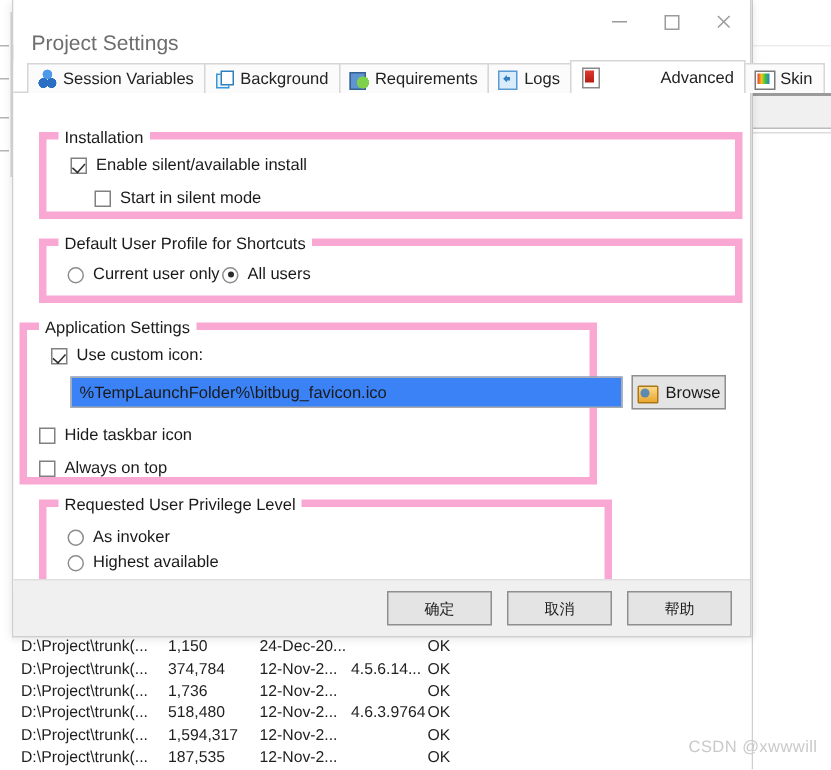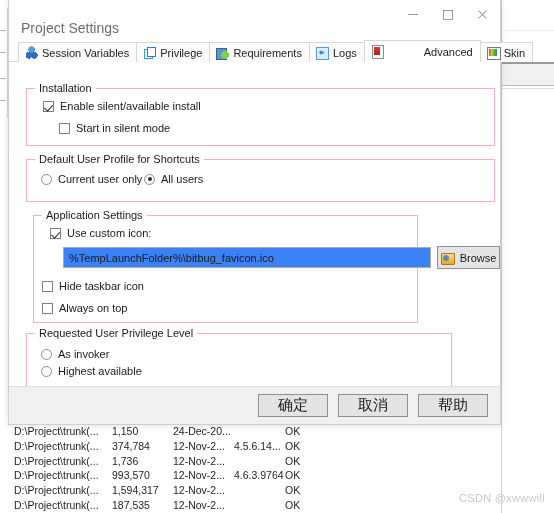--- a/index.html
+++ b/index.html
@@ -142,21 +142,21 @@
       background: linear-gradient(#e03a2f,#b51d14); }
   .ic-skin:before { content:""; position:absolute; left:0; top:1px; width:12px; height:11px;
       background:#ffffff; border:1px solid #7a7a7a; }
   .ic-skin:after { content:""; position:absolute; left:2px; top:3px; width:8px; height:7px;
       background: linear-gradient(90deg,#e5383b,#f5c518,#35c24a,#2f7fc1); }
 
   
   .content { position: relative; height: 333px; background: #ffffff; }
 
   .group {
-    position: absolute; border: 1px solid #f9a8d4; background: #ffffff;
+    position: absolute; border: 5px solid #f9a8d4; background: #ffffff;
   }
   .group > .legend {
     position: absolute; left: 8px; top: -7px; background: #ffffff;
     padding: 0 4px; font-size: 11px; color: #1a1a1a;
   }
 
   .row { position: absolute; display: flex; align-items: center; gap: 6px; font-size: 11px; }
 
   
   .cb { width: 11px; height: 11px; border: 1px solid #808080; background: #fff;
@@ -198,21 +198,21 @@
 
   
   .footer {
     position: absolute; left: 0; bottom: 0; width: 100%; height: 38px;
     background: #f0f0f0; border-top: 1px solid #dfdfdf;
     display: flex; align-items: center; justify-content: flex-end; gap: 10px;
     padding-right: 12px;
   }
   .btn {
     width: 70px; height: 23px; background: #e4e4e4; border: 1px solid #8f8f8f;
-    font-size: 15px; color: #1a1a1a; display: flex; align-items: center; justify-content: center;
+    font-size: 10px; color: #1a1a1a; display: flex; align-items: center; justify-content: center;
     font-family: "Liberation Sans", sans-serif;
   }
 </style>
 </head>
 <body>
 
 <div id="root">
 
   <div class="bg-app">
     <div class="bg-left-strip">
@@ -246,21 +246,21 @@
     </div>
     <div class="file-row">
       <span class="fc fc-path">D:\Project\trunk(...</span>
       <span class="fc fc-size">1,736</span>
       <span class="fc fc-date">12-Nov-2...</span>
       <span class="fc fc-ver"></span>
       <span class="fc fc-stat">OK</span>
     </div>
     <div class="file-row">
       <span class="fc fc-path">D:\Project\trunk(...</span>
-      <span class="fc fc-size">993,570</span>
+      <span class="fc fc-size">518,480</span>
       <span class="fc fc-date">12-Nov-2...</span>
       <span class="fc fc-ver">4.6.3.9764</span>
       <span class="fc fc-stat">OK</span>
     </div>
     <div class="file-row">
       <span class="fc fc-path">D:\Project\trunk(...</span>
       <span class="fc fc-size">1,594,317</span>
       <span class="fc fc-date">12-Nov-2...</span>
       <span class="fc fc-ver"></span>
       <span class="fc fc-stat">OK</span>
@@ -293,21 +293,21 @@
       </div>
     </div>
 
     <div class="tabstrip">
       <div class="tab">
         <span class="tabicon ic-session"></span>
         <span>Session Variables</span>
       </div>
       <div class="tab">
         <span class="tabicon ic-background"></span>
-        <span>Privilege</span>
+        <span>Background</span>
       </div>
       <div class="tab">
         <span class="tabicon ic-req"></span>
         <span>Requirements</span>
       </div>
       <div class="tab">
         <span class="tabicon ic-logs"></span>
         <span>Logs</span>
       </div>
       <div class="tab active">
@@ -339,42 +339,42 @@
         <div class="row" style="left:14px; top:13px;">
           <span class="rb"></span>
           <span class="lbl">Current user only</span>
         </div>
         <div class="row" style="left:117px; top:13px;">
           <span class="rb checked"></span>
           <span class="lbl">All users</span>
         </div>
       </div>
 
-      <div class="group" style="left:24px; top:153px; width:385px; height:108px;">
+      <div class="group" style="left:4px; top:153px; width:385px; height:108px;">
         <span class="legend">Application Settings</span>
         <div class="row" style="left:16px; top:11px;">
           <span class="cb checked"></span>
           <span class="lbl">Use custom icon:</span>
         </div>
         <input class="textfield" style="left: 29px; top: 31px; width: 368px;" value="%TempLaunchFolder%\bitbug_favicon.ico">
         <div class="btn-browse" style="left:403px; top:30px; width:63px;">
           <span class="folder-ico"></span>
           <span>Browse</span>
         </div>
         <div class="row" style="left:8px; top:64px;">
           <span class="cb"></span>
           <span class="lbl">Hide taskbar icon</span>
         </div>
         <div class="row" style="left:8px; top:86px;">
           <span class="cb"></span>
           <span class="lbl">Always on top</span>
         </div>
       </div>
 
-      <div class="group" style="left:17px; top:271px; width:426px; height:81px;">
+      <div class="group" style="left:17px; top:271px; width:382px; height:81px;">
         <span class="legend">Requested User Privilege Level</span>
         <div class="row" style="left:14px; top:14px;">
           <span class="rb"></span>
           <span class="lbl">As invoker</span>
         </div>
         <div class="row" style="left:14px; top:31px;">
           <span class="rb"></span>
           <span class="lbl">Highest available</span>
         </div>
       </div>

